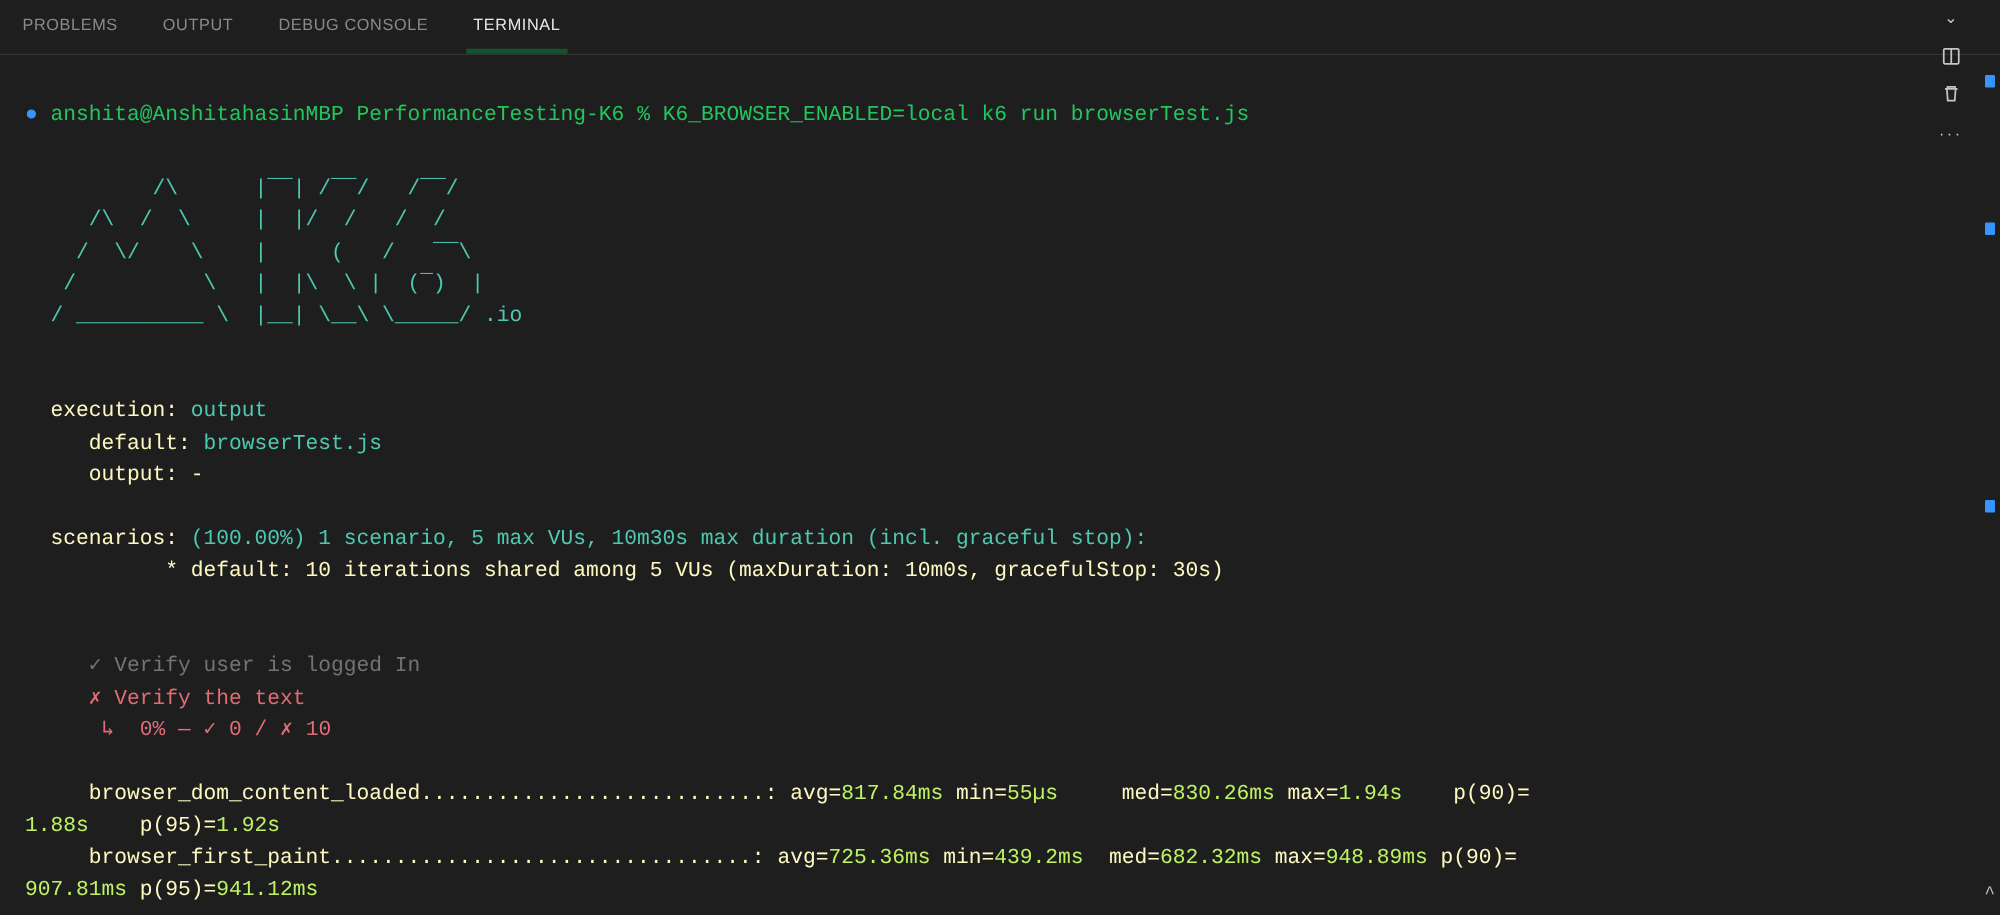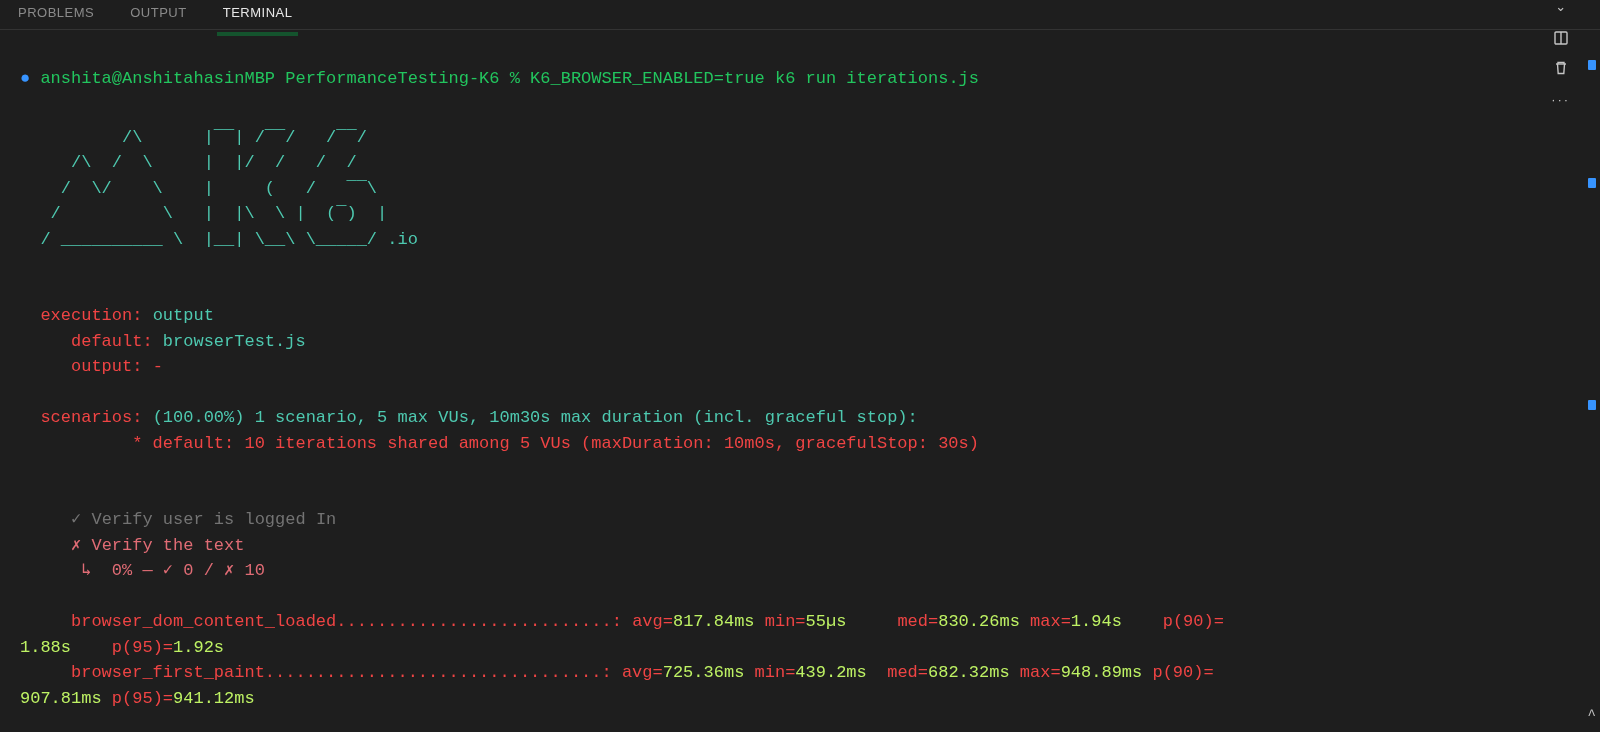--- a/index.html
+++ b/index.html
@@ -10,21 +10,21 @@
       font-size: 17px;
       line-height: 1.5;
       width: 1600px;
       height: 732px;
       overflow: hidden;
       position: relative;
     }
     .tab-bar {
       display: flex;
       align-items: center;
-      height: 30px;
+      height: 44px;
       border-bottom: 1px solid #333;
       padding: 0 12px;
       font-family: -apple-system, 'Segoe UI', sans-serif;
       font-size: 13px;
     }
     .tabs { display: flex; gap: 24px; }
     .tab {
       padding: 10px 6px;
       color: #8a8a8a;
       cursor: pointer;
@@ -37,39 +37,40 @@
       display: flex; align-items: center; gap: 6px;
       border: 1px solid #555; border-radius: 3px; padding: 1px 6px;
       font-size: 12px;
     }
     .icon-svg { width: 16px; height: 16px; stroke: #c5c5c5; fill: none; stroke-width: 1.4; }
     .terminal { padding: 10px 20px 20px 20px; white-space: pre; font-size: 17px; }
     .bullet { color: #3794ff; }
     .prompt-line { color: #22c55e; }
     .ascii { color: #4ec9b0; margin-top: 8px; display:block;}
     .cyan { color: #4ec9b0; }
-    .white { color: #ef4444; }
+    .white { color: #fef9c3; }
     .green { color: #737373; }
     .red { color: #e06c75; }
     .metric-val { color: #bef264; }
     .scrollbar-mark {
       position: absolute; right: 4px; width: 8px; height: 10px;
       background: #3794ff; border-radius: 1px;
     }
     .chevron-up {
       position: absolute; right: 4px; bottom: 6px; color:#c5c5c5; font-size:14px;
     }
   </style>
 </head>
 <body>
 
 <div class="tab-bar">
   <div class="tabs">
     <div class="tab">PROBLEMS</div>
     <div class="tab">OUTPUT</div>
+    <div class="tab">DEBUG CONSOLE</div>
     <div class="tab active">TERMINAL</div>
   </div>
   <div class="spacer"></div>
   <div class="right-tools">
     <div class="shell-box">
       <svg class="icon-svg" viewBox="0 0 16 16">
           <polyline points="3,4 7,8 3,12"></polyline>
           <line x1="8" y1="12" x2="13" y2="12"></line>
         </svg>
       <span>zsh</span>
@@ -83,21 +84,21 @@
     <svg class="icon-svg" viewBox="0 0 16 16" aria-label="Kill Terminal">
         <polyline points="3,4 13,4"></polyline>
         <path d="M5 4V2.5h6V4"></path>
         <path d="M4.5 4l.7 9.5h5.6L11.5 4"></path>
       </svg>
     <span style="letter-spacing:2px;" title="More Actions">···</span>
   </div>
 </div>
 
 <div class="terminal">
-<span class="bullet">●</span> <span class="prompt-line">anshita@AnshitahasinMBP</span> <span class="prompt-line">PerformanceTesting-K6</span> <span class="prompt-line">%</span> <span class="prompt-line">K6_BROWSER_ENABLED=true k6 run iterations.js</span>
+<span class="bullet">●</span> <span class="prompt-line">anshita@AnshitahasinMBP</span> <span class="prompt-line">PerformanceTesting-K6</span> <span class="prompt-line">%</span> <span class="prompt-line">K6_BROWSER_ENABLED=local k6 run browserTest.js</span>
 
 <span class="ascii">          /\      |‾‾| /‾‾/   /‾‾/   
      /\  /  \     |  |/  /   /  /    
     /  \/    \    |     (   /   ‾‾\  
    /          \   |  |\  \ |  (‾)  | 
   / __________ \  |__| \__\ \_____/ .io</span>
 
 <span class="white">  execution:</span> <span class="cyan">output</span>
 <span class="white">     default:</span> <span class="cyan">browserTest.js</span>
 <span class="white">     output:</span> <span class="white">-</span>

